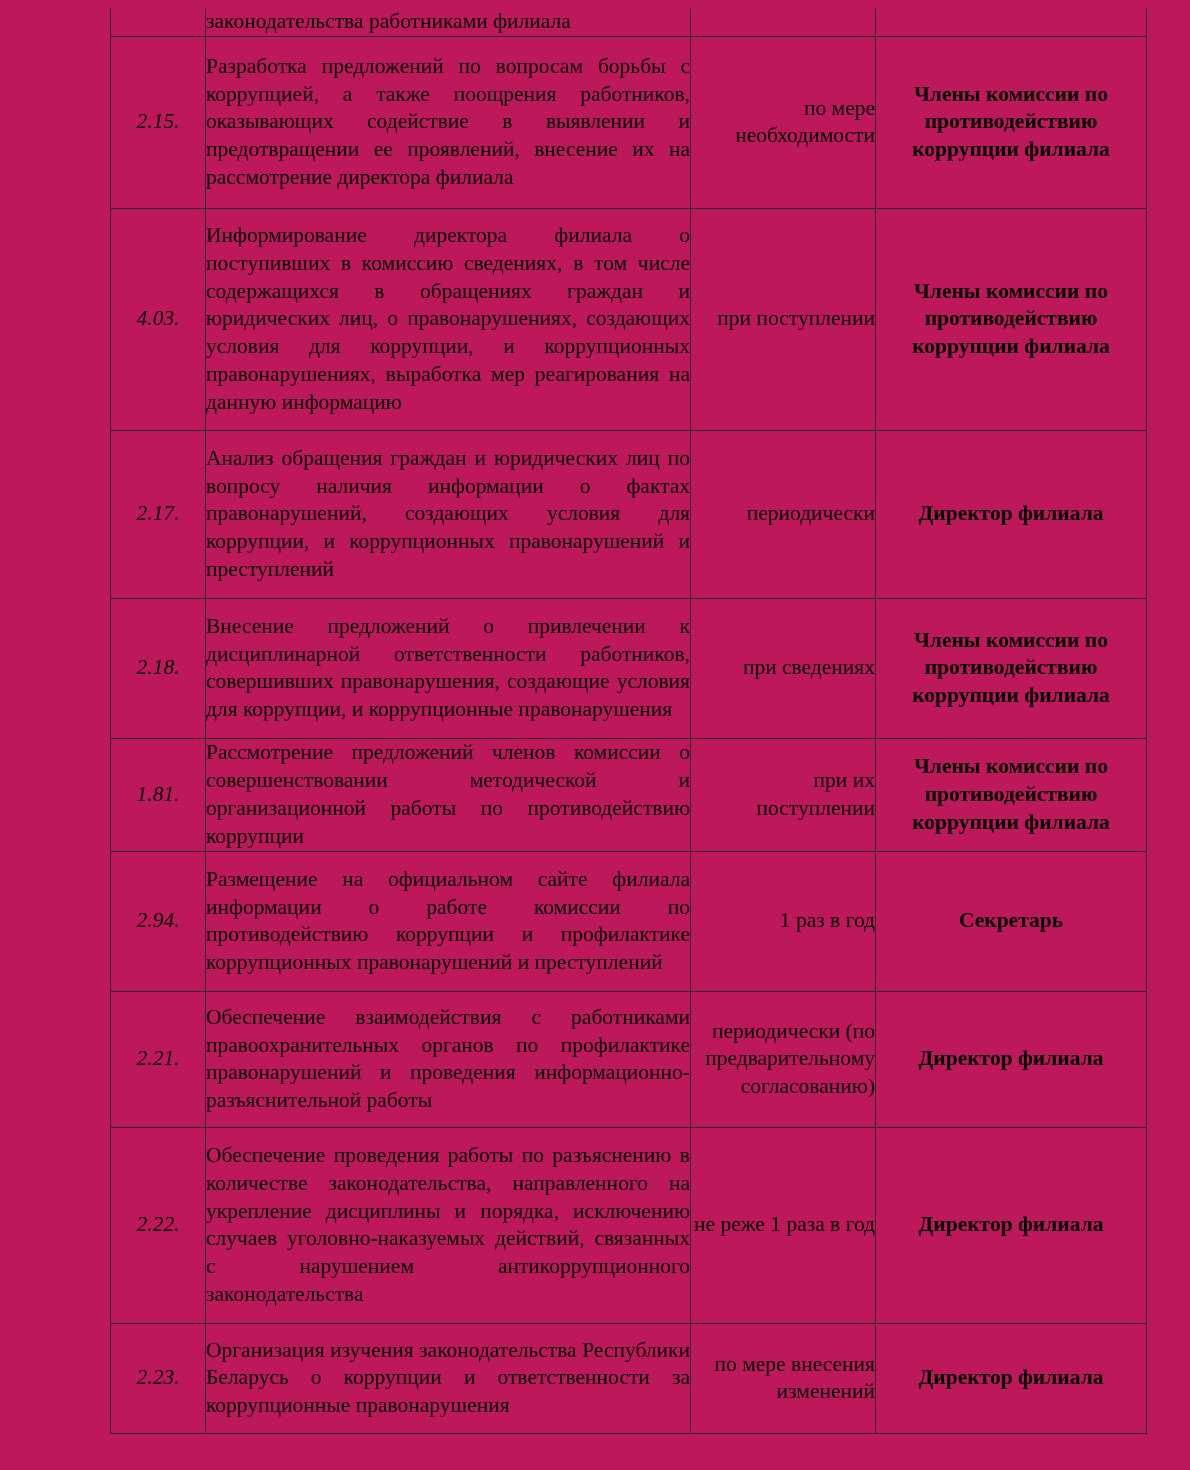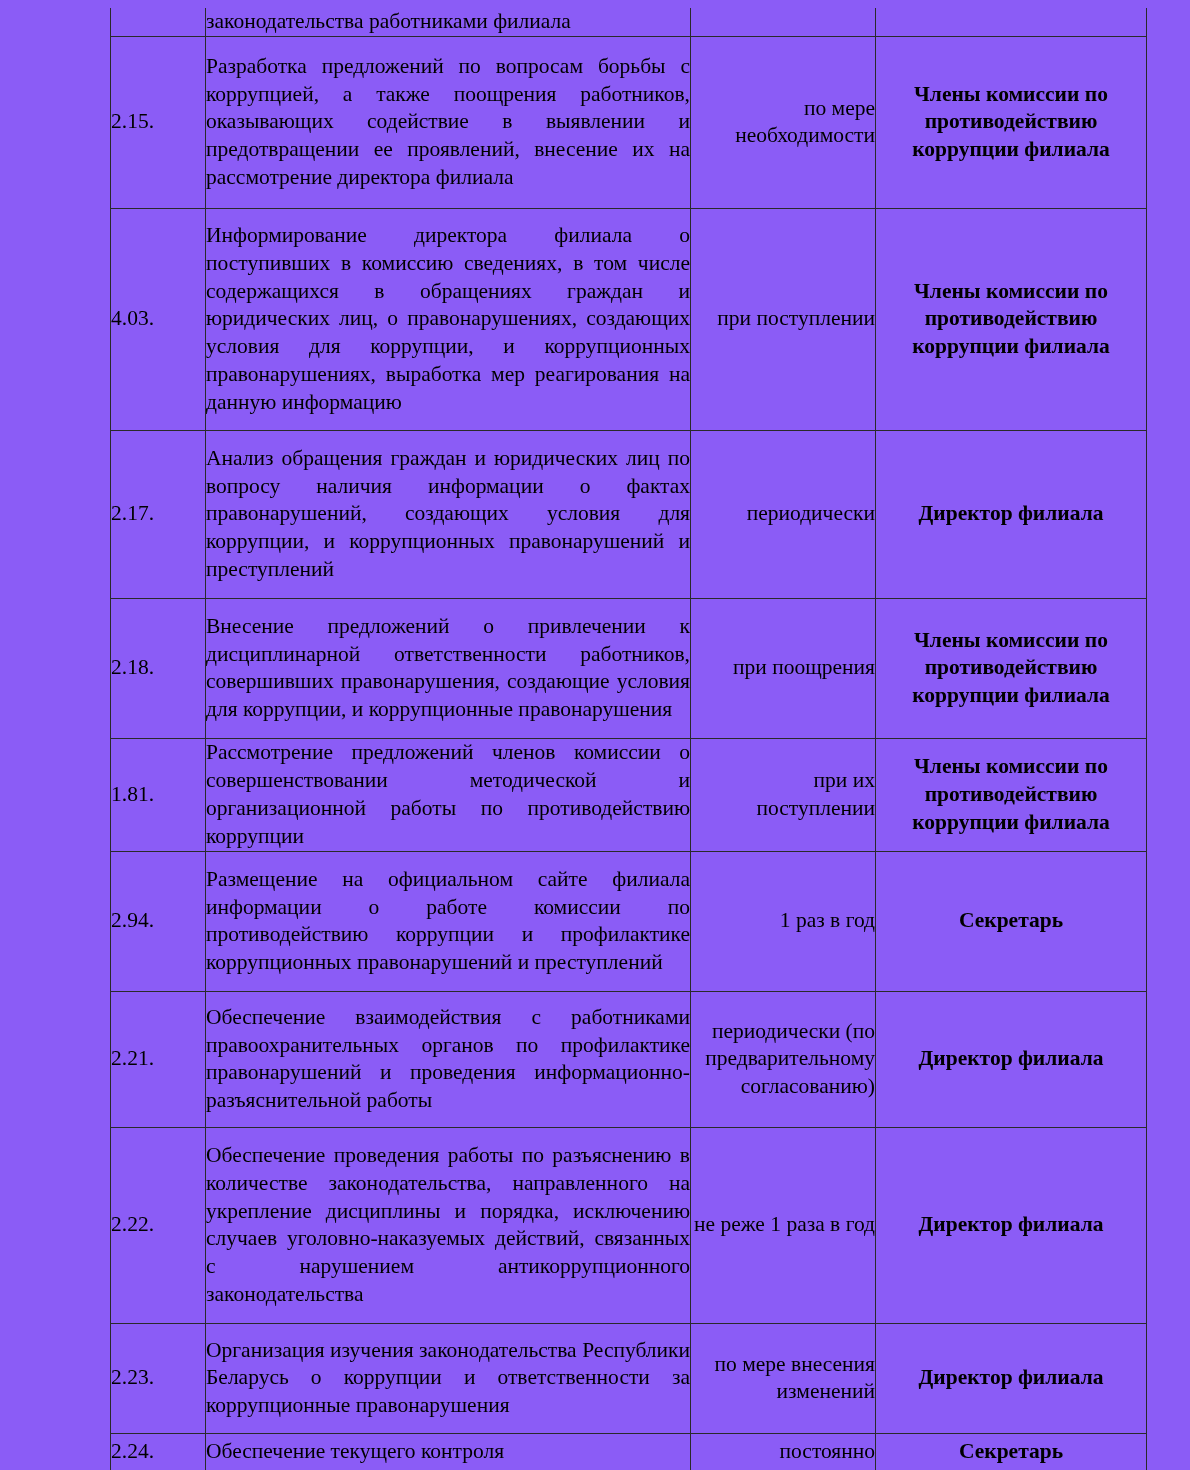--- a/index.html
+++ b/index.html
@@ -11,21 +11,21 @@
     width: 1190px;
     height: 1470px;
     font-family: "Liberation Serif", "DejaVu Serif", serif;
     color: #000000;
     overflow: hidden;
   }
   .page {
     position: relative;
     width: 1190px;
     height: 1470px;
-    background: #8b5cf6;
+    background: #be185d;
   }
   table.doc-table {
     position: absolute;
     left: 110px;
     top: 8px;
     width: 1036px;
     border-collapse: collapse;
     table-layout: fixed;
     font-size: 21.5px;
     line-height: 1.30;
@@ -34,22 +34,24 @@
     border: 1.4px solid #2a2a2a;
     padding: 0;
     vertical-align: middle;
   }
   col.c-num   { width: 95px; }
   col.c-act   { width: 485px; }
   col.c-term  { width: 185px; }
   col.c-resp  { width: 271px; }
 
   td.num {
+    text-align: center;
     vertical-align: middle;
     padding: 0 2px;
+    font-style: italic;
   }
   td.act {
     text-align: justify;
     text-align-last: left;
     padding: 3px 8px 4px 8px;
     vertical-align: top;
     hyphens: none;
   }
   td.act.mid { vertical-align: middle; }
   td.term {
@@ -107,21 +109,21 @@
       <tr style="height:168px">
         <td class="num">2.17.</td>
         <td class="act">Анализ обращения граждан и юридических лиц по вопросу наличия информации о фактах правонарушений, создающих условия для коррупции, и коррупционных правонарушений и преступлений</td>
         <td class="term">периодически</td>
         <td class="resp">Директор филиала</td>
       </tr>
 
       <tr style="height:140px">
         <td class="num">2.18.</td>
         <td class="act">Внесение предложений о привлечении к дисциплинарной ответственности работников, совершивших правонарушения, создающие условия для коррупции, и коррупционные правонарушения</td>
-        <td class="term">при поощрения</td>
+        <td class="term">при сведениях</td>
         <td class="resp">Члены комиссии по противодействию коррупции филиала</td>
       </tr>
 
       <tr style="height:113px">
         <td class="num">1.81.</td>
         <td class="act">Рассмотрение предложений членов комиссии о совершенствовании методической и организационной работы по противодействию коррупции</td>
         <td class="term">при их поступлении</td>
         <td class="resp">Члены комиссии по противодействию коррупции филиала</td>
       </tr>
 
@@ -146,23 +148,17 @@
         <td class="resp">Директор филиала</td>
       </tr>
 
       <tr style="height:110px">
         <td class="num">2.23.</td>
         <td class="act">Организация изучения законодательства Республики Беларусь о коррупции и ответственности за коррупционные правонарушения</td>
         <td class="term">по мере внесения изменений</td>
         <td class="resp">Директор филиала</td>
       </tr>
 
-      <tr class="clipped-bottom" style="height:38px">
-        <td class="num">2.24.</td>
-        <td class="act mid">Обеспечение текущего контроля</td>
-        <td class="term">постоянно</td>
-        <td class="resp">Секретарь</td>
-      </tr>
 
     </tbody>
   </table>
 
 </div>
 
 </body></html>

